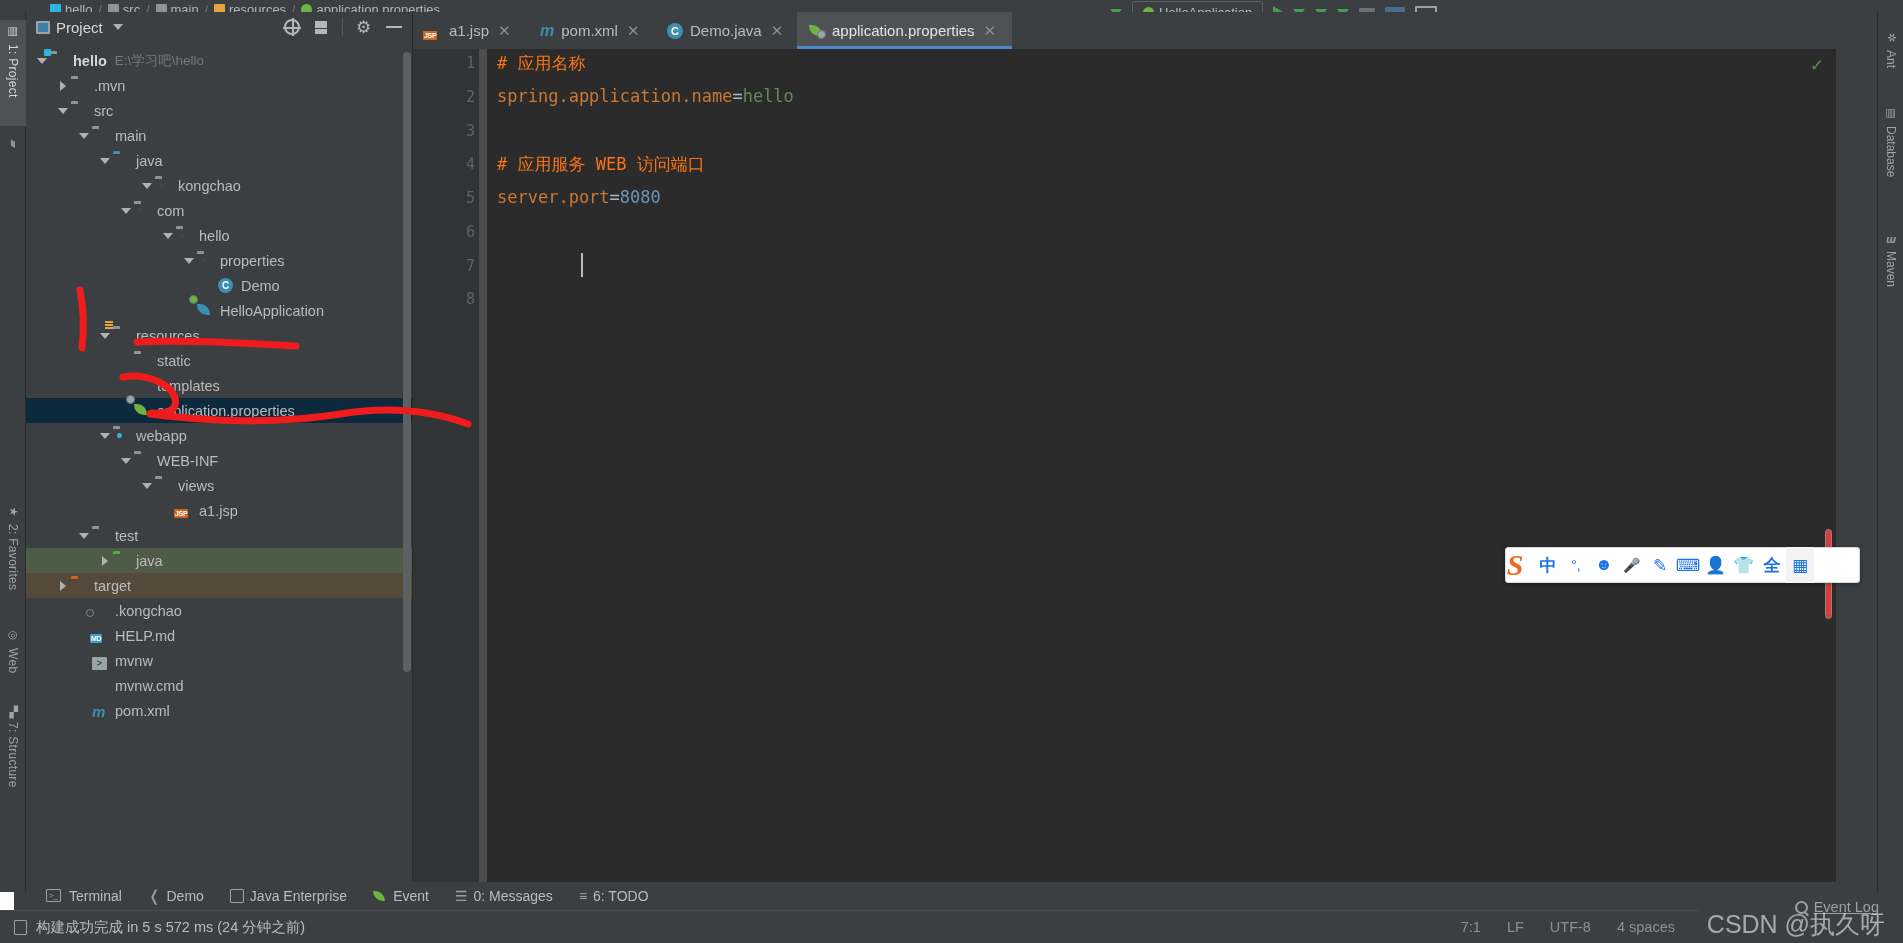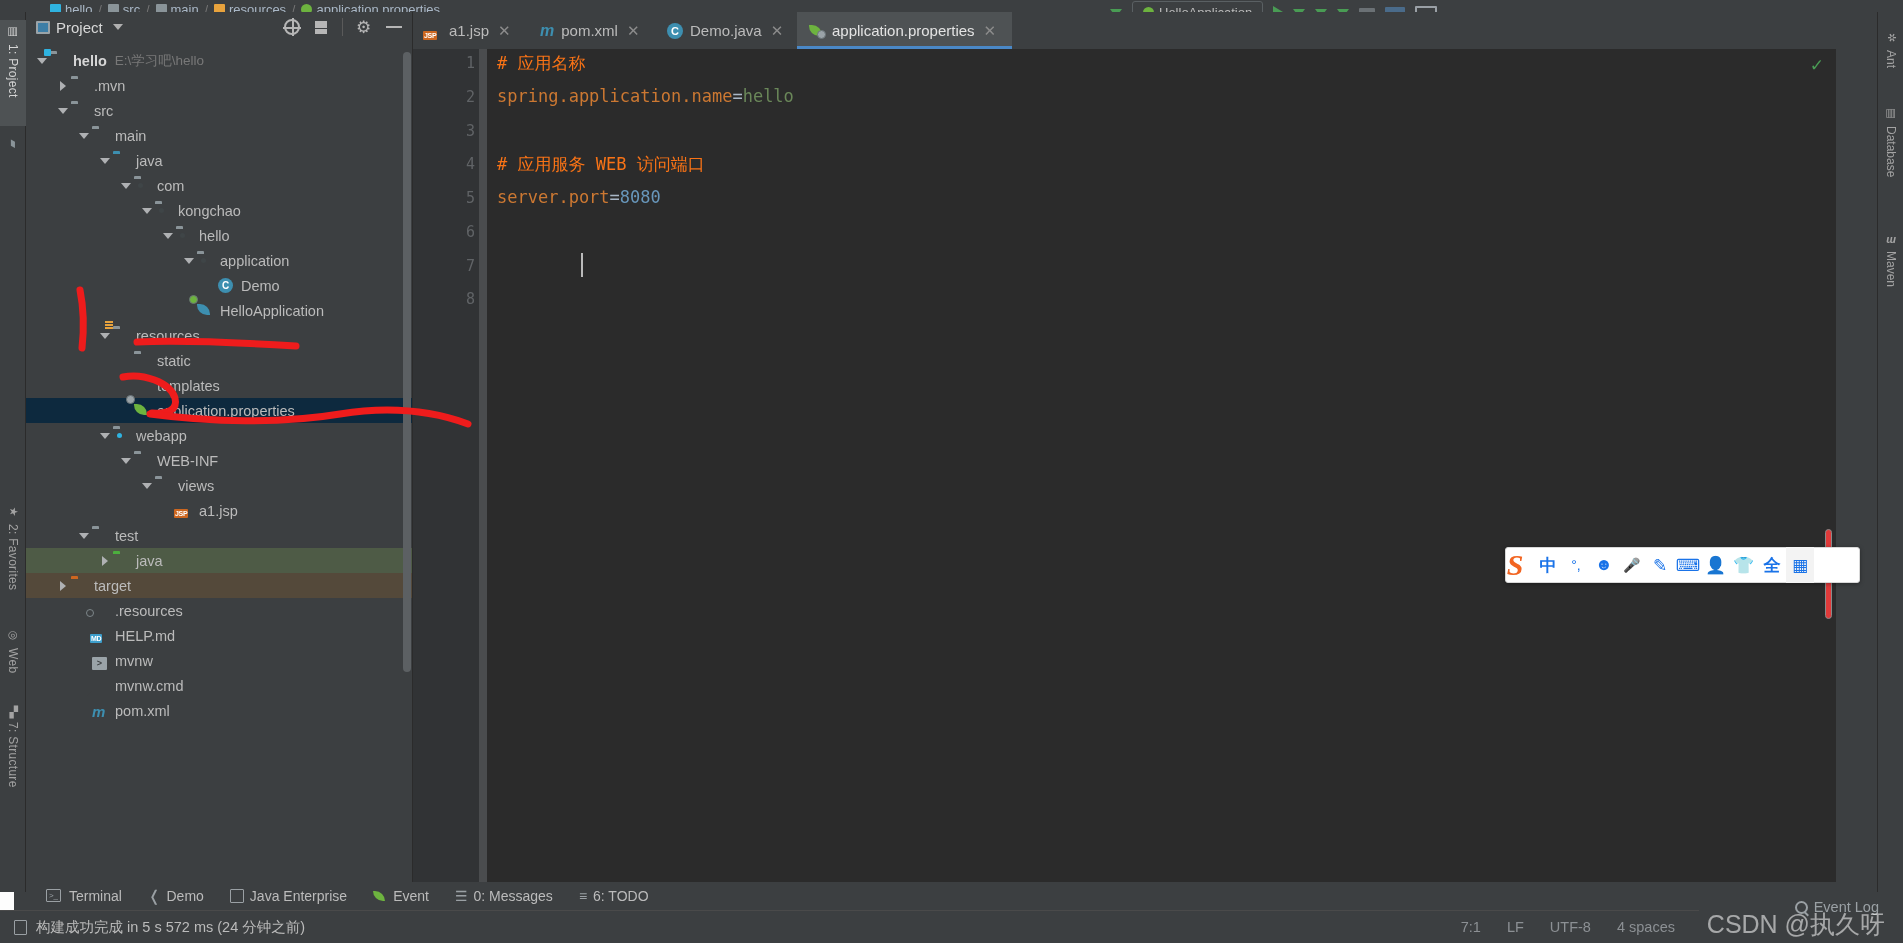--- a/index.html
+++ b/index.html
@@ -176,21 +176,21 @@
                 background: #3c3f41; display: flex; align-items: center; padding-left: 20px; gap: 26px; }
   .bb-item { display: flex; align-items: center; gap: 6px; font-size: 14px; color: #bbbbbb; white-space: nowrap; }
   .status-bar { position: absolute; left: 0; bottom: 0; width: 1699px; height: 33px;
                 background: #3c3f41; border-top: 1px solid #4a4a4a;
                 display: flex; align-items: center; gap: 16px; }
   .sb-left { display: flex; align-items: center; gap: 9px; padding-left: 14px; font-size: 14.5px; color: #bbbbbb; }
   .sb-right { margin-left: auto; display: flex; align-items: center; gap: 26px;
               padding-right: 24px; font-size: 14.5px; color: #8c9094; }
   .sb-box { width: 13px; height: 15px; border: 1.5px solid #9aa0a4; border-radius: 1px; }
   .eventlog { position: absolute; right: 24px; bottom: 28px; display: flex; align-items: center; gap: 6px;
-              font-size: 14.5px; color: #9aa0a4; }
+              font-size: 14.5px; color: #9aa0a4; text-decoration: underline; }
   .ic-bell { width: 13px; height: 13px; border: 2px solid #9aa0a4; border-radius: 50%; position: relative; }
   .ic-bell:after { content:""; position:absolute; right:-3px; bottom:-3px; width:5px; height:2px;
                    background:#9aa0a4; transform: rotate(45deg); }
 
   
   .ime { position: absolute; left: 1505px; top: 547px; width: 355px; height: 36px;
          background: #ffffff; border: 1px solid #d8d8d8; border-radius: 3px;
          display: flex; align-items: center; box-shadow: 0 1px 4px rgba(0,0,0,.35); }
   .ime-logo { width: 38px; height: 36px; margin-left: -10px; display:flex; align-items:center; justify-content:center;
               color: #f26522; font-size: 30px; font-weight: bold; font-style: italic;
@@ -331,42 +331,42 @@
           <span class="ficon"><span class="fo grey"></span></span>
           <span class="tlabel">main</span>
         </div>
         <div class="trow">
           <span style="flex: 0 0 71px;"></span>
           <span class="arrow down"></span>
           <span class="ficon"><span class="fo blue"></span></span>
           <span class="tlabel">java</span>
         </div>
         <div class="trow">
+          <span style="flex: 0 0 113px;"></span>
+          <span class="arrow down"></span>
+          <span class="ficon"><span class="fo grey"><span class="pkg-dot"></span></span></span>
+          <span class="tlabel">kongchao</span>
+        </div>
+        <div class="trow">
           <span style="flex: 0 0 92px;"></span>
           <span class="arrow down"></span>
           <span class="ficon"><span class="fo grey"><span class="pkg-dot"></span></span></span>
           <span class="tlabel">com</span>
         </div>
         <div class="trow">
-          <span style="flex: 0 0 113px;"></span>
-          <span class="arrow down"></span>
-          <span class="ficon"><span class="fo grey"><span class="pkg-dot"></span></span></span>
-          <span class="tlabel">kongchao</span>
-        </div>
-        <div class="trow">
           <span style="flex: 0 0 134px;"></span>
           <span class="arrow down"></span>
           <span class="ficon"><span class="fo grey"><span class="pkg-dot"></span></span></span>
           <span class="tlabel">hello</span>
         </div>
         <div class="trow">
           <span style="flex: 0 0 155px;"></span>
           <span class="arrow down"></span>
           <span class="ficon"><span class="fo grey"><span class="pkg-dot"></span></span></span>
-          <span class="tlabel">application</span>
+          <span class="tlabel">properties</span>
         </div>
         <div class="trow">
           <span style="flex: 0 0 176px;"></span>
           <span class="arrow"></span>
           <span class="ficon">
             <span class="circ" style="width:15px;height:15px;font-size:10px">C</span>
           </span>
           <span class="tlabel">Demo</span>
         </div>
         <div class="trow">
@@ -442,21 +442,21 @@
         <div class="trow orangebg">
           <span style="flex: 0 0 29px;"></span>
           <span class="arrow right"></span>
           <span class="ficon"><span class="fo orange"></span></span>
           <span class="tlabel">target</span>
         </div>
         <div class="trow">
           <span style="flex: 0 0 50px;"></span>
           <span class="arrow"></span>
           <span class="ficon"><span style="position:relative;display:inline-block"><span class="doc"></span><span style="position:absolute;right:-2px;bottom:-1px;width:8px;height:8px;border:1.5px solid #7d868a;border-radius:50%;background:#3c3f41"></span></span></span>
-          <span class="tlabel">.resources</span>
+          <span class="tlabel">.kongchao</span>
         </div>
         <div class="trow">
           <span style="flex: 0 0 50px;"></span>
           <span class="arrow"></span>
           <span class="ficon"><span style="position:relative;display:inline-block"><span class="doc"></span><span class="tag md">MD</span></span></span>
           <span class="tlabel">HELP.md</span>
         </div>
         <div class="trow">
           <span style="flex: 0 0 50px;"></span>
           <span class="arrow"></span>

